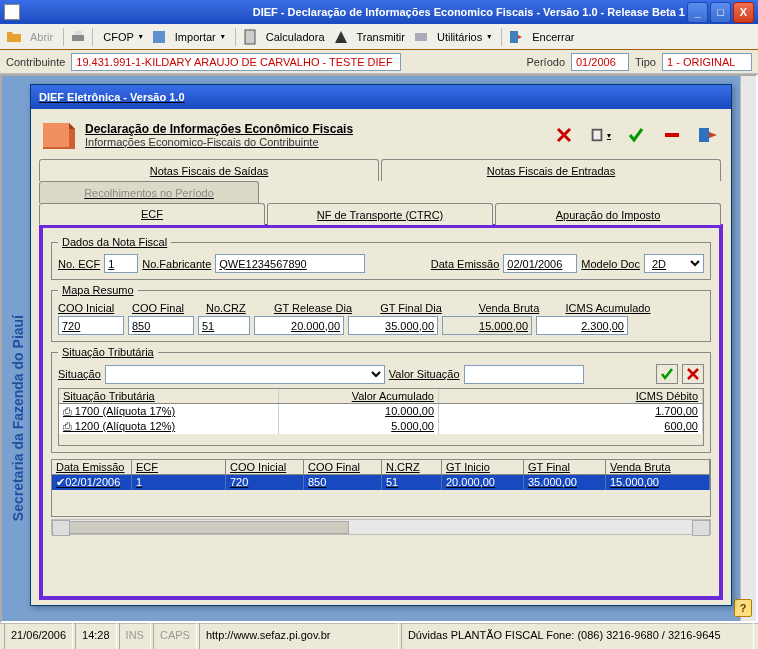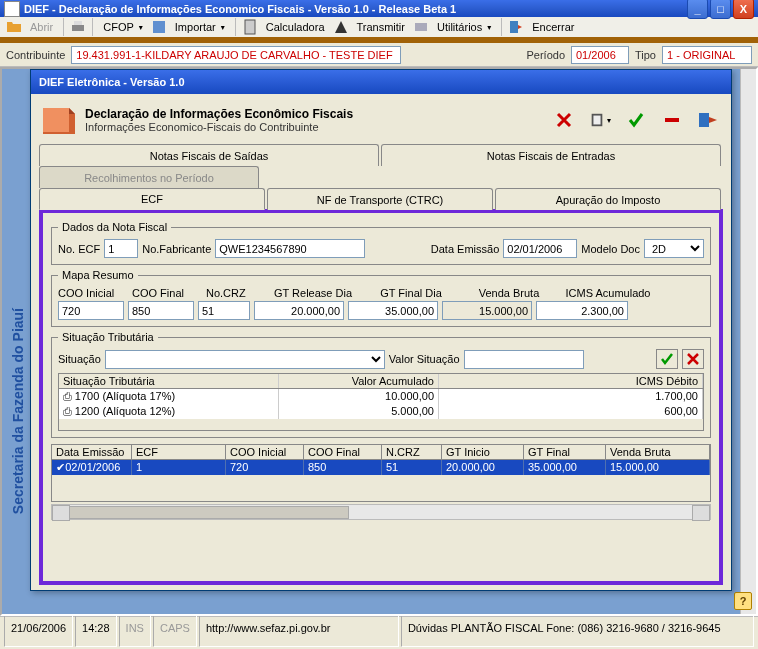--- a/index.html
+++ b/index.html
@@ -1,38 +1,38 @@
 <!DOCTYPE html>
 <html><head>
 <meta charset="utf-8">
 <style>
 * { margin: 0; padding: 0; box-sizing: border-box; font-family: Tahoma, sans-serif; font-size: 11px; }
 body { background: #ece9d8; width: 758px; height: 649px; overflow: hidden; }
 
-.titlebar { height: 17px; background: linear-gradient(to bottom, #3a6ee8 0%, #2c5dd0 50%, #1849c0 100%); display: flex; align-items: center; padding: 0 4px; color: white; font-weight: bold; }
+.titlebar { height: 24px; background: linear-gradient(to bottom, #3a6ee8 0%, #2c5dd0 50%, #1849c0 100%); display: flex; align-items: center; padding: 0 4px; color: white; font-weight: bold; text-align: right; }
 .titlebar-icon { width: 16px; height: 16px; background: #fff; margin-right: 4px; border: 1px solid #888; }
 .titlebar-text { flex: 1; }
 .tb-btn { width: 21px; height: 21px; margin-left: 2px; background: linear-gradient(#5b8ef0, #3c6dd0); border: 1px solid #1a4ab0; border-radius: 3px; display: flex; align-items: center; justify-content: center; color: white; font-weight: bold; cursor: pointer; }
 .tb-btn.close { background: linear-gradient(#f07050, #d04020); border-color: #b02000; }
 
-.toolbar { height: 26px; background: #f0efe8; border-bottom: 6px solid #a16207; display: flex; align-items: center; padding: 0 6px; gap: 4px; }
+.toolbar { height: 26px; background: #f0efe8; border-bottom: 1px solid #a16207; display: flex; align-items: center; padding: 0 6px; gap: 4px; }
 .tb-ico { width: 16px; height: 16px; display: inline-block; }
 .tb-item { display: flex; align-items: center; gap: 3px; padding: 2px 4px; cursor: pointer; }
 .tb-item.disabled { color: #999; cursor: default; }
 .tb-drop::after { content: "▾"; font-size: 8px; margin-left: 2px; }
 .tb-sep { width: 1px; height: 18px; background: #bbb; margin: 0 2px; }
 
 .infobar { height: 24px; background: #ece9d8; display: flex; align-items: center; padding: 0 6px; gap: 6px; border-bottom: 1px solid #bbb; }
 .infobar label { color: #333; }
 .infobar input { border: 1px solid #7f9db9; padding: 1px 4px; background: #fff; color: #c00; font-weight: normal; height: 18px; }
 
 .mdiclient { position: relative; background: #7aa0d0; height: 549px; border: 2px inset #fff; overflow: hidden; }
 .vtext { position: absolute; left: 8px; bottom: 100px; writing-mode: vertical-rl; transform: rotate(180deg); color: #2050a0; font-weight: bold; font-size: 14px; }
 .vscroll { position: absolute; right: 0; top: 0; width: 16px; height: 100%; background: #e8e8e8; border-left: 1px solid #bbb; }
-.mdichild { position: absolute; left: 28px; top: 0; width: 702px; height: 522px; background: #ece9d8; border: 1px solid #003c74; box-shadow: 2px 2px 6px rgba(0,0,0,0.3); }
+.mdichild { position: absolute; left: 28px; top: 8px; width: 702px; height: 522px; background: #ece9d8; border: 1px solid #003c74; box-shadow: 2px 2px 6px rgba(0,0,0,0.3); text-decoration: underline; }
 .mdichild-title { height: 24px; background: linear-gradient(to bottom, #3a6ee8, #1849c0); color: white; font-weight: bold; display: flex; align-items: center; padding: 0 8px; }
 .mdichild-body { padding: 8px; height: calc(100% - 24px); overflow: hidden; }
 
 .header-strip { display: flex; align-items: center; gap: 6px; margin-bottom: 6px; }
 .folder-ico { width: 40px; height: 36px; }
 .header-strip .titles { flex: 1; }
 .hdr1 { font-weight: bold; font-size: 12px; }
 .hdr2 { font-size: 11px; color: #333; }
 .hicon { width: 22px; height: 22px; display: flex; align-items: center; justify-content: center; cursor: pointer; margin: 0 4px; }
 

